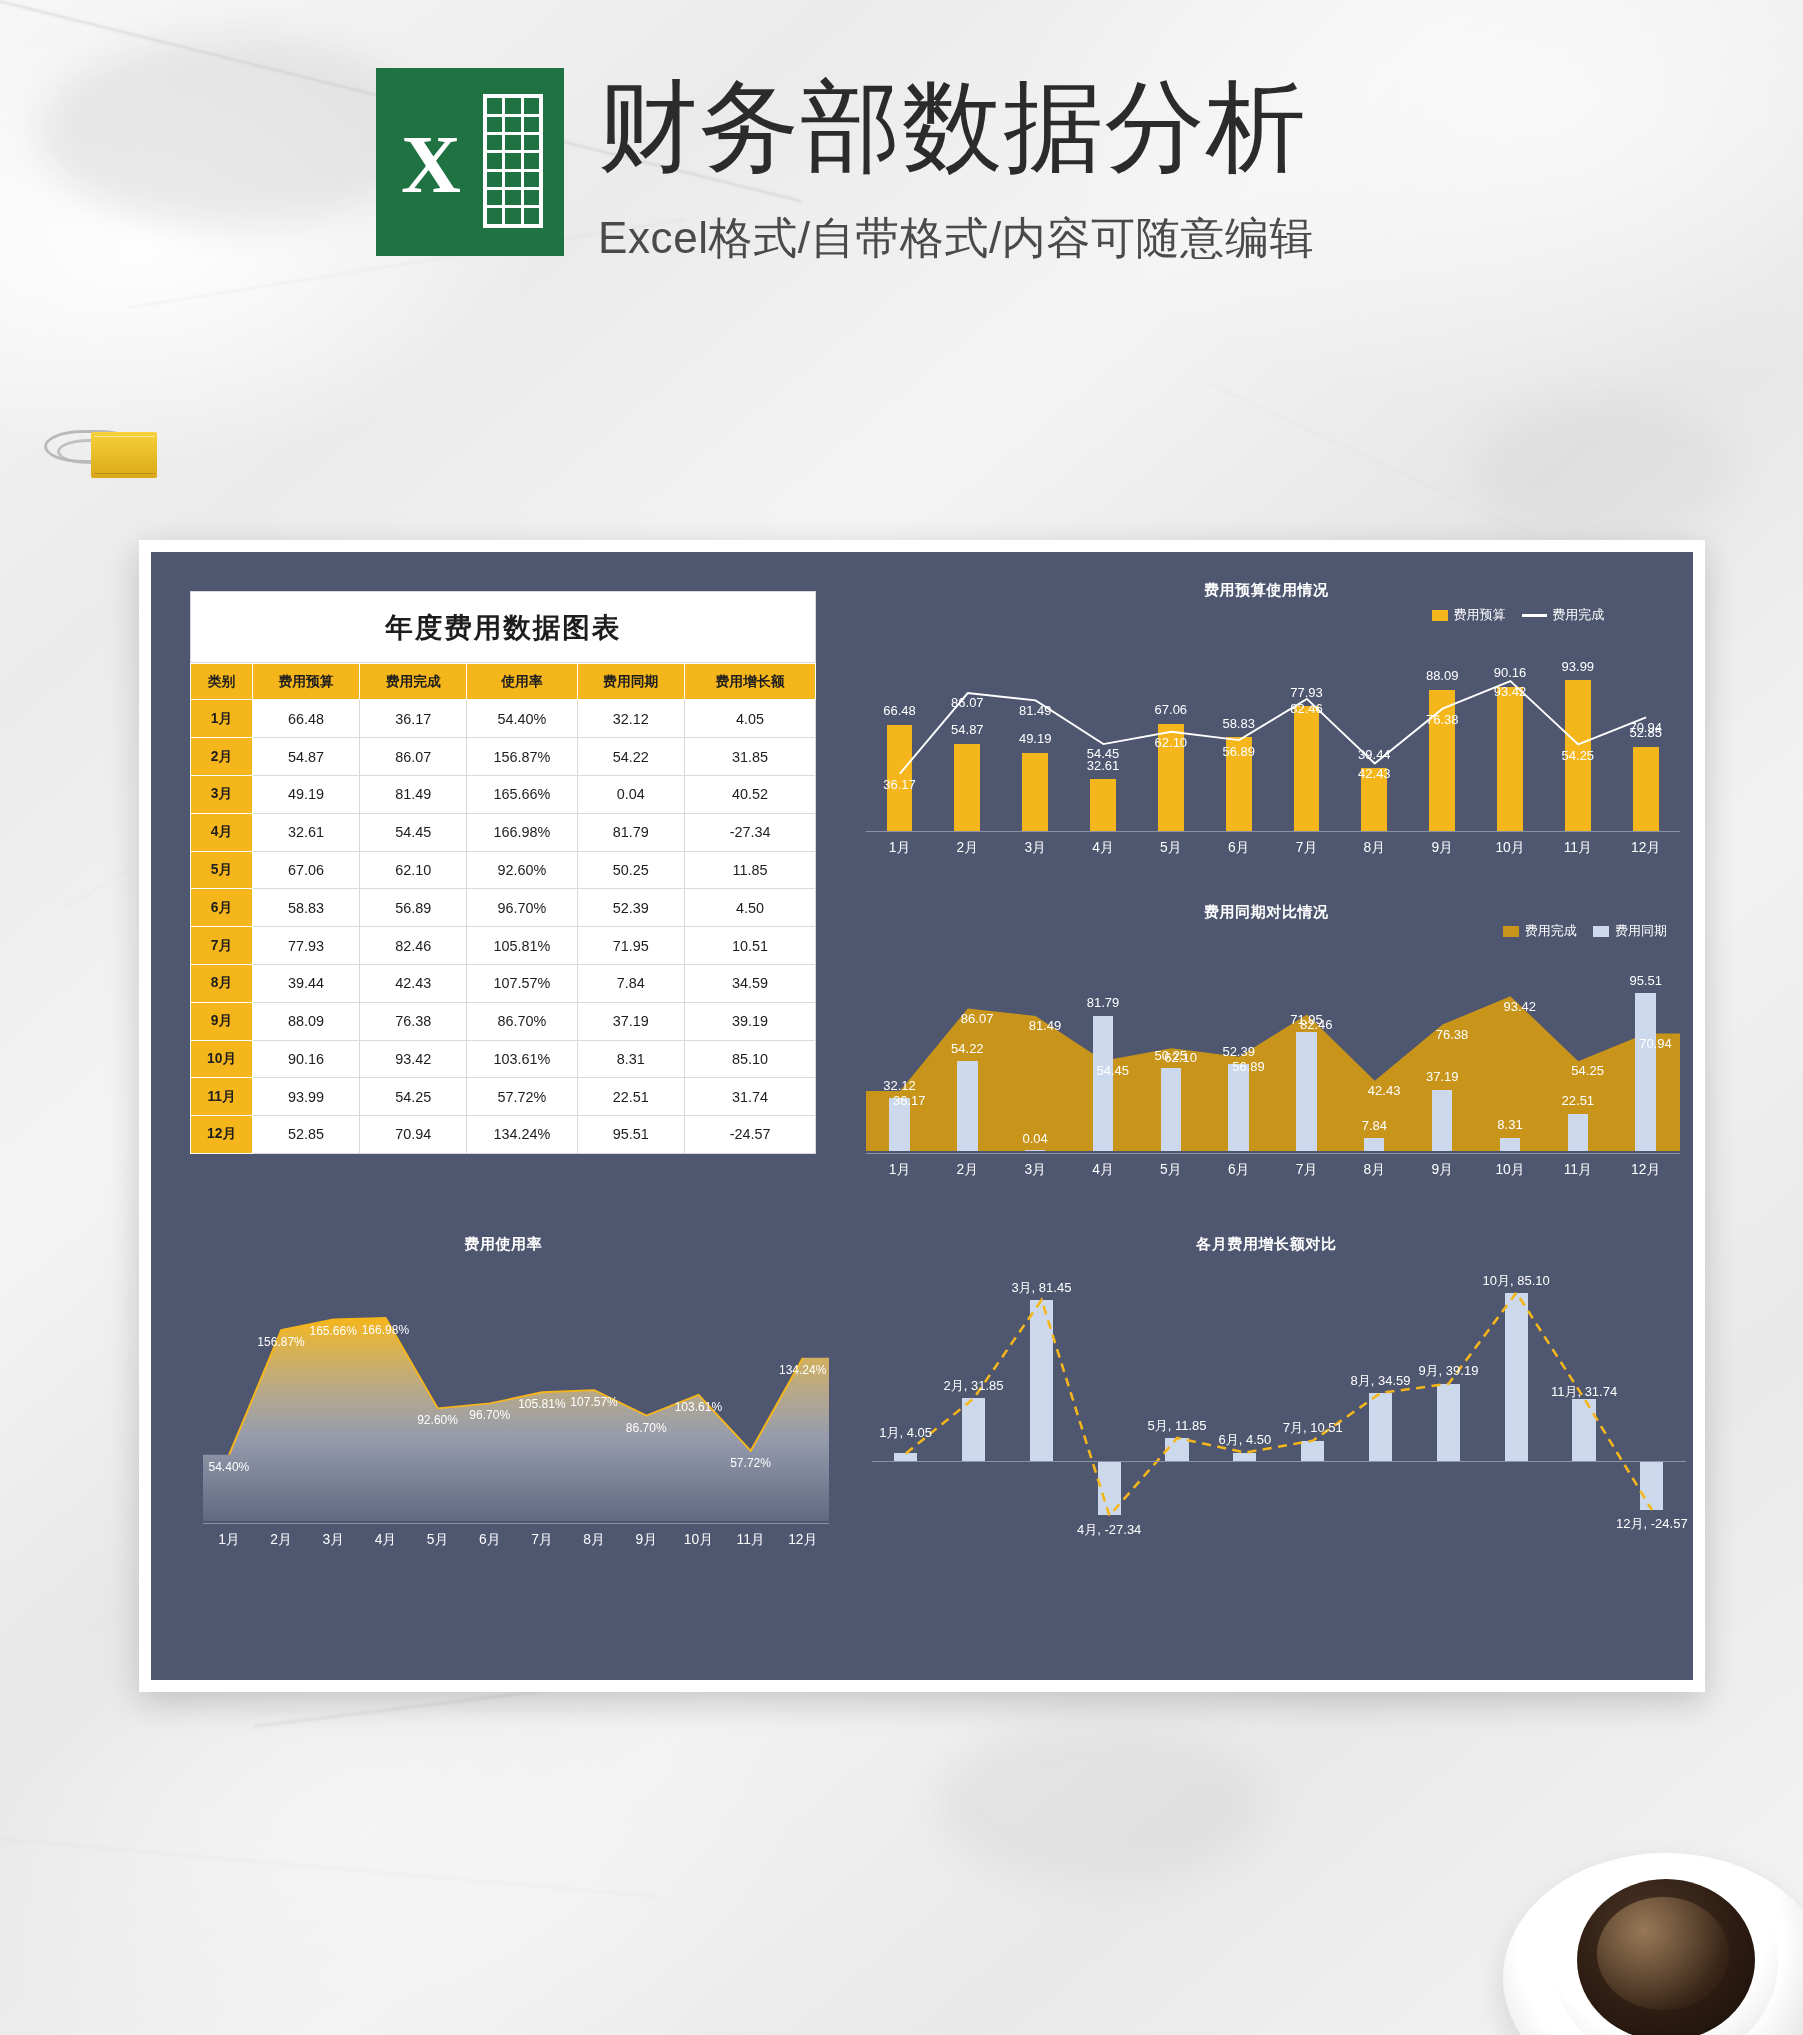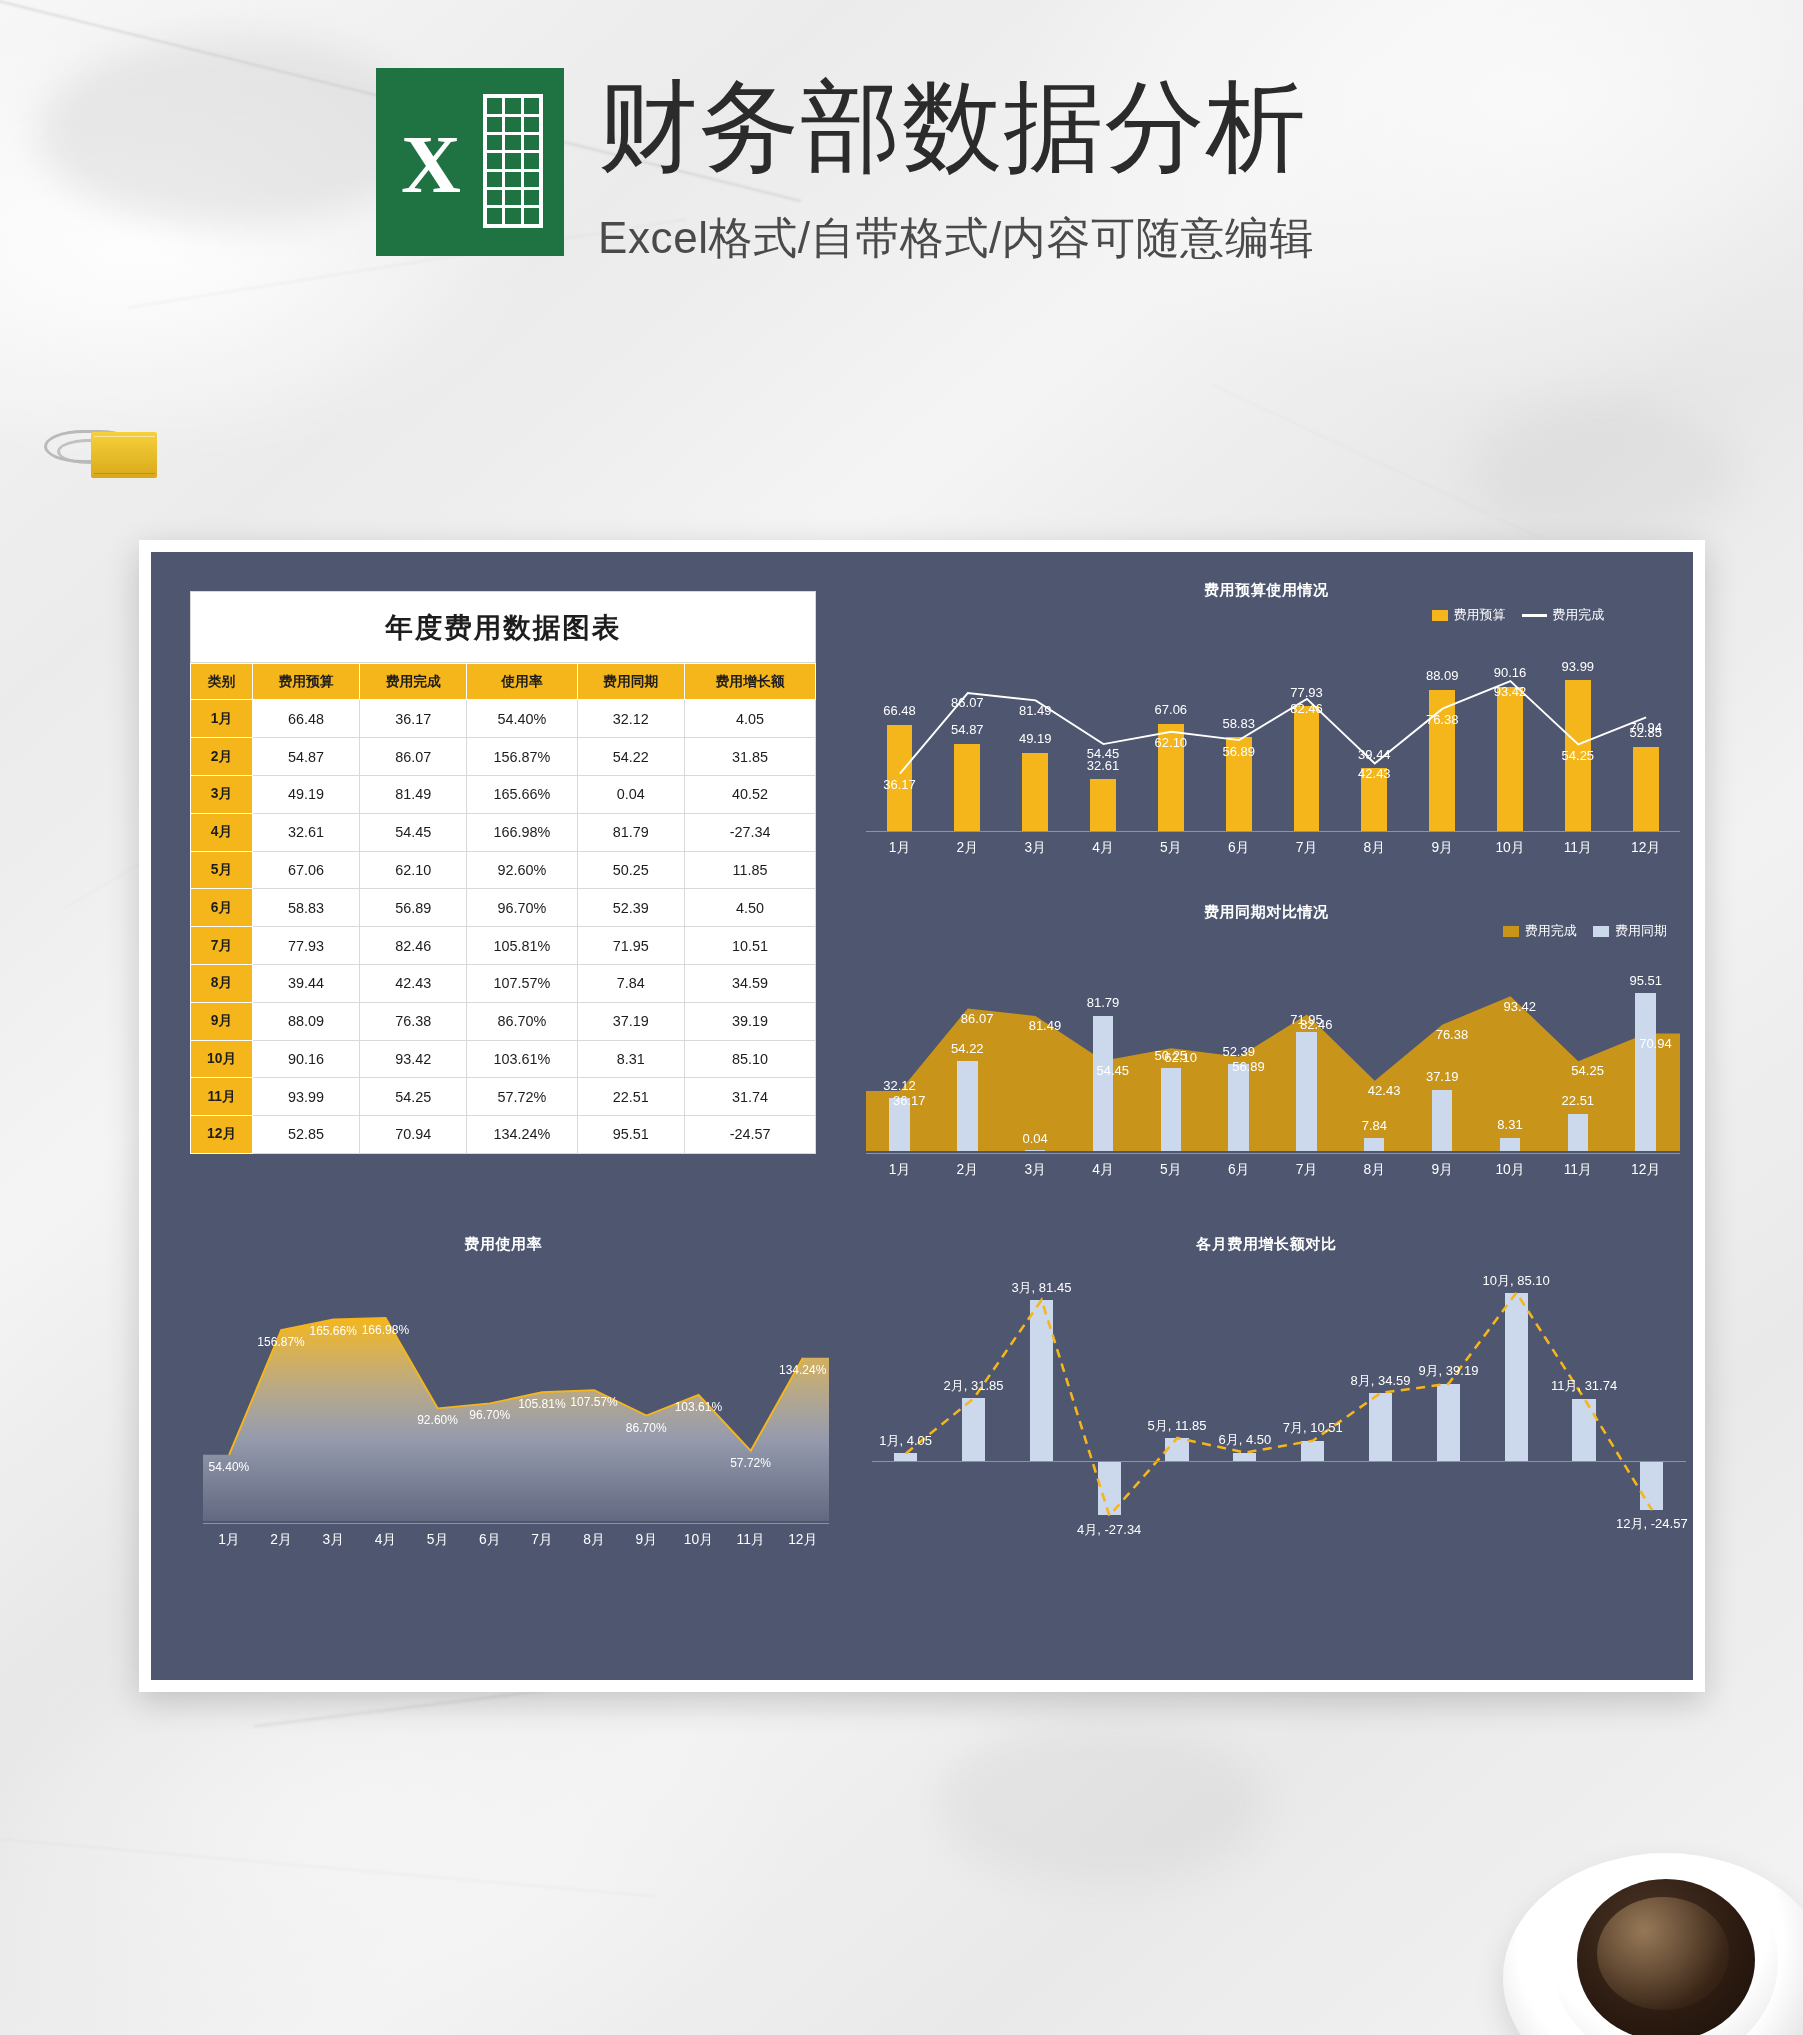--- a/index.html
+++ b/index.html
@@ -584,31 +584,31 @@
               <div class="bar blue" style="position: absolute; width: 34%; height: 63px; top: 116px;"></div>
             </div>
             <div class="bcol" style="position: relative; align-items: flex-start;">
               <div class="bar blue" style="position: absolute; width: 34%; height: 49px; top: 178px;"></div>
             </div>
           </div>
       <svg class="svgplot" preserveAspectRatio="none" viewBox="0 0 1260 380">
             <path d="M 52.5 272.175 L 157.5 184.14166666666665 L 262.5 27.07499999999999 L 367.5 371.57666666666665 L 472.5 247.475 L 577.5 270.75 L 682.5 251.71833333333333 L 787.5 175.465 L 892.5 160.8983333333333 L 997.5 15.516666666666708 L 1102.5 184.49 L 1207.5 362.805" fill="none" stroke="#f5b61b" stroke-width="4" stroke-dasharray="14 10"></path>
           </svg>
       <div class="labels-layer" style="position:absolute;inset:0;">
-            <div class="vlabel" style="left: 4.16667%; transform: translate(-50%, 0px); top: 149px; text-align: center;">1月, 4.05</div>
+            <div class="vlabel" style="left: 4.16667%; transform: translate(-50%, 0px); top: 141px; text-align: center;">1月, 4.05</div>
             <div class="vlabel" style="left: 12.5%; transform: translate(-50%, 0px); top: 94px;">2月, 31.85</div>
             <div class="vlabel" style="left: 20.8333%; transform: translate(-50%, 0px); top: -4.3px;">3月, 81.45</div>
             <div class="vlabel" style="left: 29.1667%; transform: translate(-50%, 0px); top: 238px;">4月, -27.34</div>
             <div class="vlabel" style="left: 37.5%; transform: translate(-50%, 0px); top: 134px;">5月, 11.85</div>
             <div class="vlabel" style="left: 45.8333%; transform: translate(-50%, 0px); top: 148px;">6月, 4.50</div>
             <div class="vlabel" style="left: 54.1667%; transform: translate(-50%, 0px); top: 136px;">7月, 10.51</div>
             <div class="vlabel" style="left: 62.5%; transform: translate(-50%, 0px); top: 89px;">8月, 34.59</div>
             <div class="vlabel" style="left: 70.8333%; transform: translate(-50%, 0px); top: 79px;">9月, 39.19</div>
             <div class="vlabel" style="left: 79.1667%; transform: translate(-50%, 0px); top: -11.6px;">10月, 85.10</div>
-            <div class="vlabel" style="left: 87.5%; transform: translate(-50%, 0px); top: 94px;">11月, 31.74</div>
+            <div class="vlabel" style="left: 87.5%; transform: translate(-50%, 0px); top: 100px;">11月, 31.74</div>
             <div class="vlabel" style="left: 95.8333%; transform: translate(-50%, 0px); top: 232px;">12月, -24.57</div>
           </div>
     <div class="zeroline" style="top: 178px;"></div>
         </div>
   </div>
 
 </div>
 </div>
 
 

